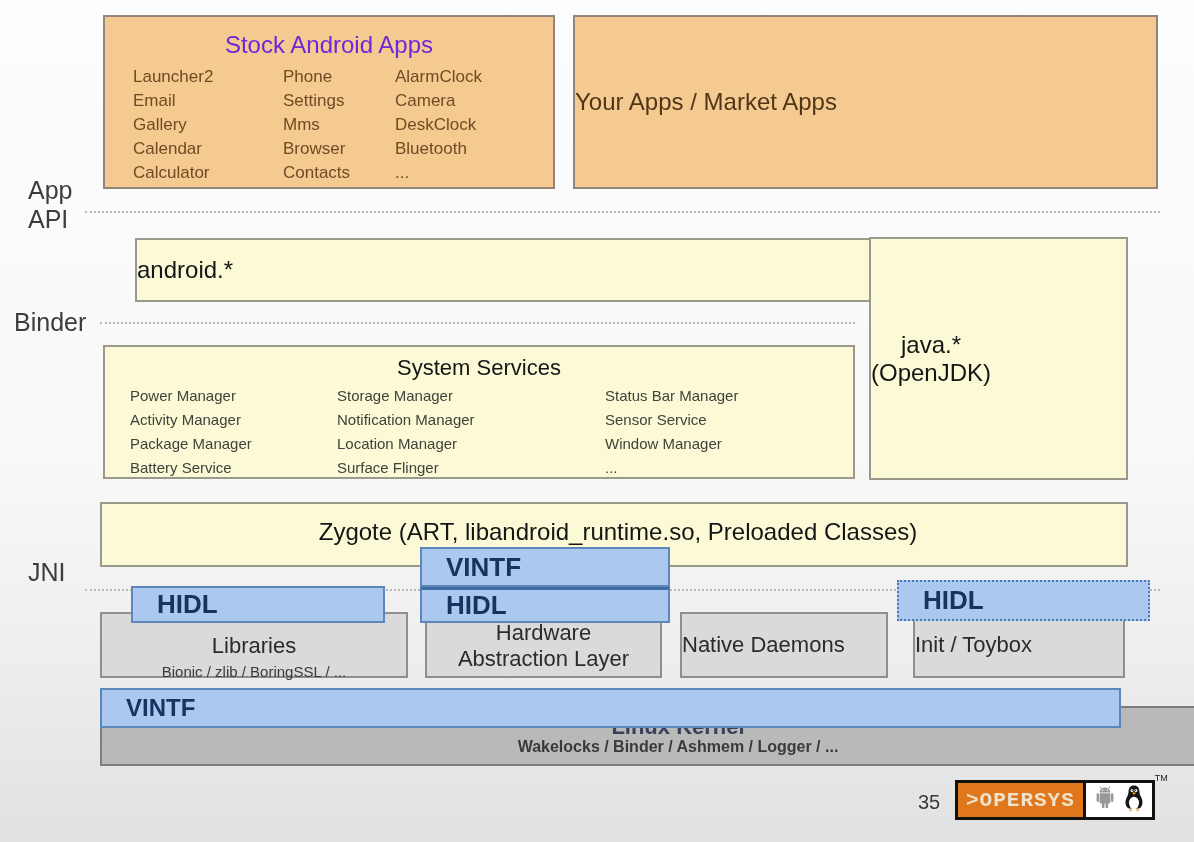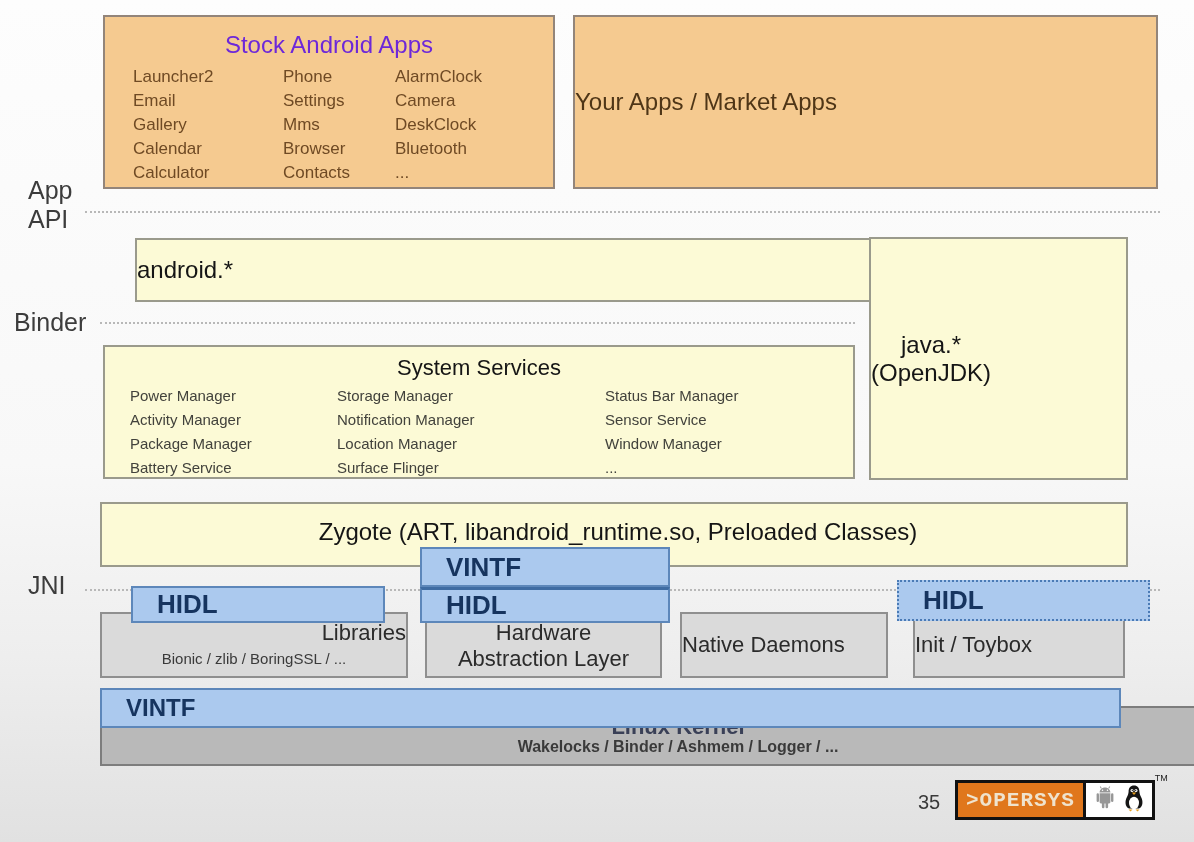--- a/index.html
+++ b/index.html
@@ -45,21 +45,21 @@
 
 <div class="stage">
 
   <div class="layer-label multiline" style="left:28px;top:176px;">App
 API</div>
   <div class="dotted" style="left:85px;top:211px;width:1075px;"></div>
 
   <div class="layer-label" style="left:14px;top:308px;">Binder</div>
   <div class="dotted" style="left:100px;top:322px;width:755px;"></div>
 
-  <div class="layer-label" style="left:28px;top:571px;">JNI</div>
+  <div class="layer-label" style="left:28px;top:558px;">JNI</div>
   <div class="dotted" style="left:85px;top:589px;width:1075px;"></div>
 
   <div class="box orange z2" style="left:103px;top:15px;width:452px;height:174px;">
     <div class="stock-title">Stock Android Apps</div>
     <div class="app-grid">
       <span>Launcher2</span>
       <span>Phone</span>
       <span>AlarmClock</span>
       <span>Email</span>
       <span>Settings</span>
@@ -105,21 +105,21 @@
       <span>Surface Flinger</span>
       <span>...</span>
     </div>
   </div>
 
   <div class="box yellow z2" style="left:100px;top:502px;width:1028px;height:65px;padding-left:8px;">
     <div class="title" style="text-align:center;margin-top:14px;">Zygote (ART, libandroid_runtime.so, Preloaded Classes)</div>
   </div>
 
   <div class="box gray z2" style="left:100px;top:612px;width:308px;height:66px;">
-    <div class="gray-title" style="margin-top:6px;text-align:right;">Libraries</div>
+    <div class="gray-title" style="margin-top:19px;">Libraries</div>
     <div class="sub" style="margin-top:4px;">Bionic / zlib / BoringSSL / ...</div>
   </div>
 
   <div class="box gray z2" style="left:425px;top:612px;width:237px;height:66px;">
     <div class="gray-title multiline" style="margin-top:6px;">Hardware
 Abstraction Layer</div>
   </div>
 
   <div class="box gray z2 center-flex gray-title" style="left:680px;top:612px;width:208px;height:66px;">
     <span>Native Daemons</span>

